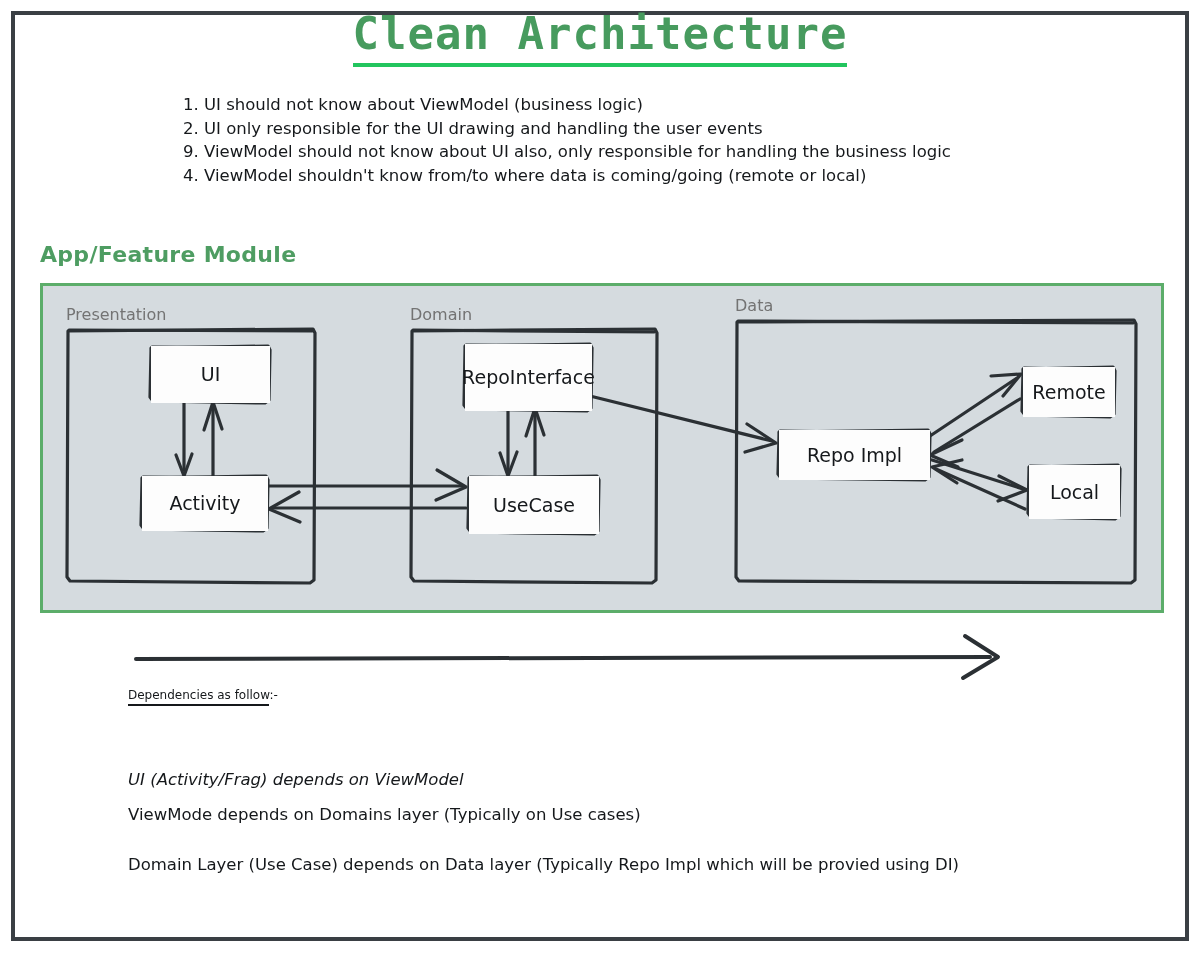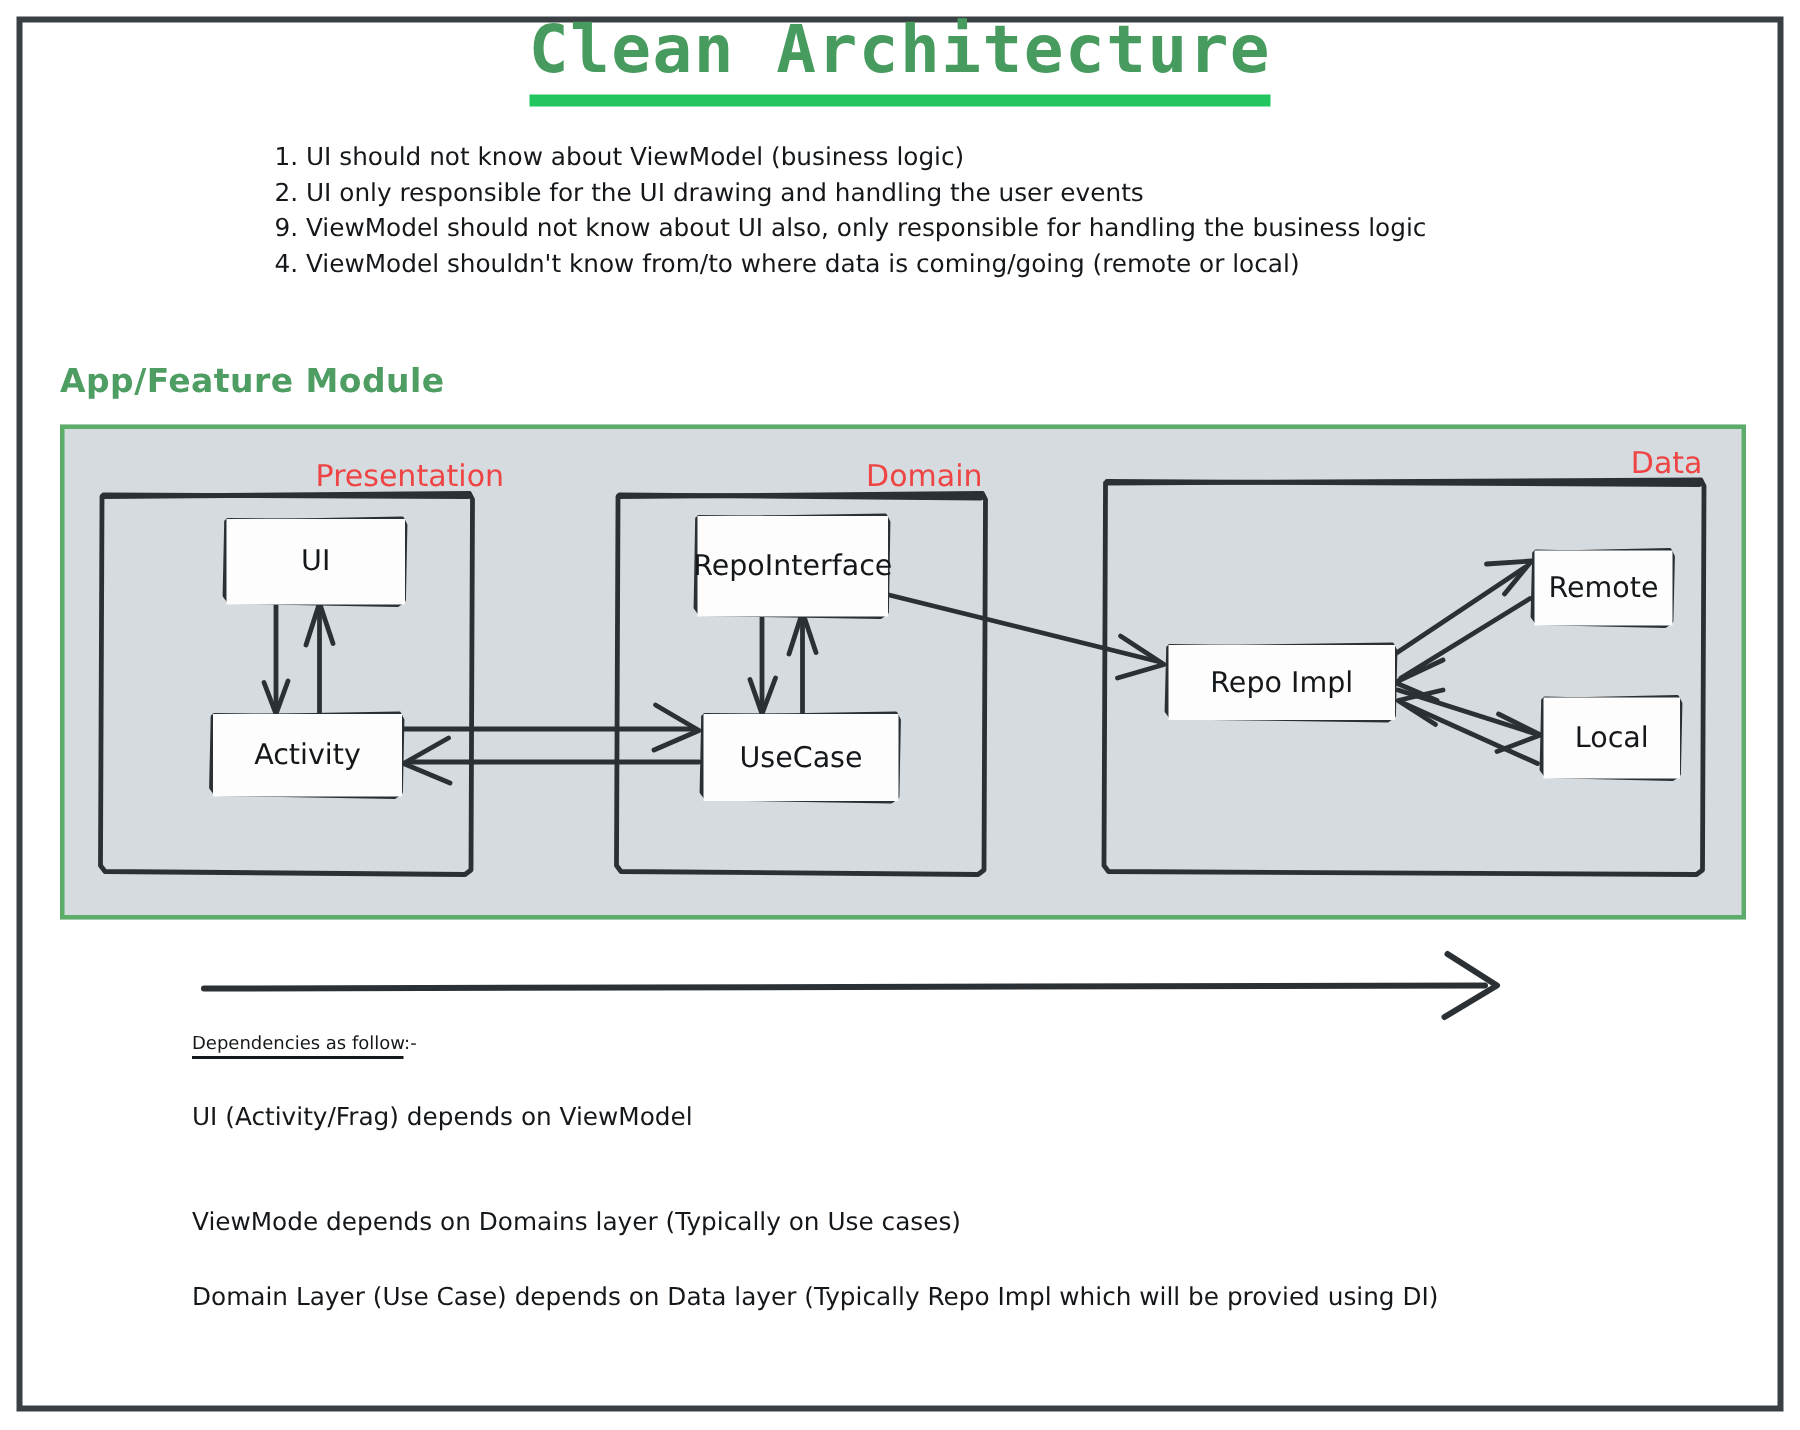--- a/index.html
+++ b/index.html
@@ -31,21 +31,21 @@
     width: 100%;
     text-align: center;
     font-family: "DejaVu Sans Mono", monospace;
     font-size: 44px;
     font-weight: 700;
     letter-spacing: 1px;
     color: #479B5E;
     line-height: 1.1;
   }
   #title .u {
-    border-bottom: 8px solid #22c55e;
+    border-bottom: 4px solid #22c55e;
     padding-bottom: 4px;
   }
 
   
   #notes {
     position: absolute;
     left: 183px; top: 93px;
     width: 900px;
     font-family: "DejaVu Sans", sans-serif;
     font-size: 16.5px;
@@ -71,23 +71,23 @@
     left: 40px; top: 283px;
     width: 1124px; height: 330px;
     background: #D5DBDF;
     border: 3px solid #5CAD6A;
   }
 
   
   .layer-title {
     position: absolute;
     font-family: "DejaVu Sans", sans-serif;
-    font-size: 20px;
-    color: #ef4444;
-    text-align: right;
+    font-size: 16px;
+    color: #737373;
+    text-align: left;
     white-space: nowrap;
   }
 
   
   #canvas {
     position: absolute;
     left: 0; top: 0;
     width: 1200px; height: 953px;
     pointer-events: none;
   }
@@ -120,21 +120,21 @@
     padding-bottom: 2px;
   }
   .dep-line {
     position: absolute;
     left: 128px;
     font-family: "DejaVu Sans", sans-serif;
     font-size: 16.5px;
     color: #15181b;
     white-space: nowrap;
   }
-  #dep-0 { top: 735px; }
+  #dep-0 { top: 770px; font-style: italic; }
   #dep-1 { top: 805px; }
   #dep-2 { top: 855px; }
 </style>
 </head>
 <body>
 
 <div id="page"></div>
 
 <div id="title">
   <span class="u">Clean Architecture</span>

